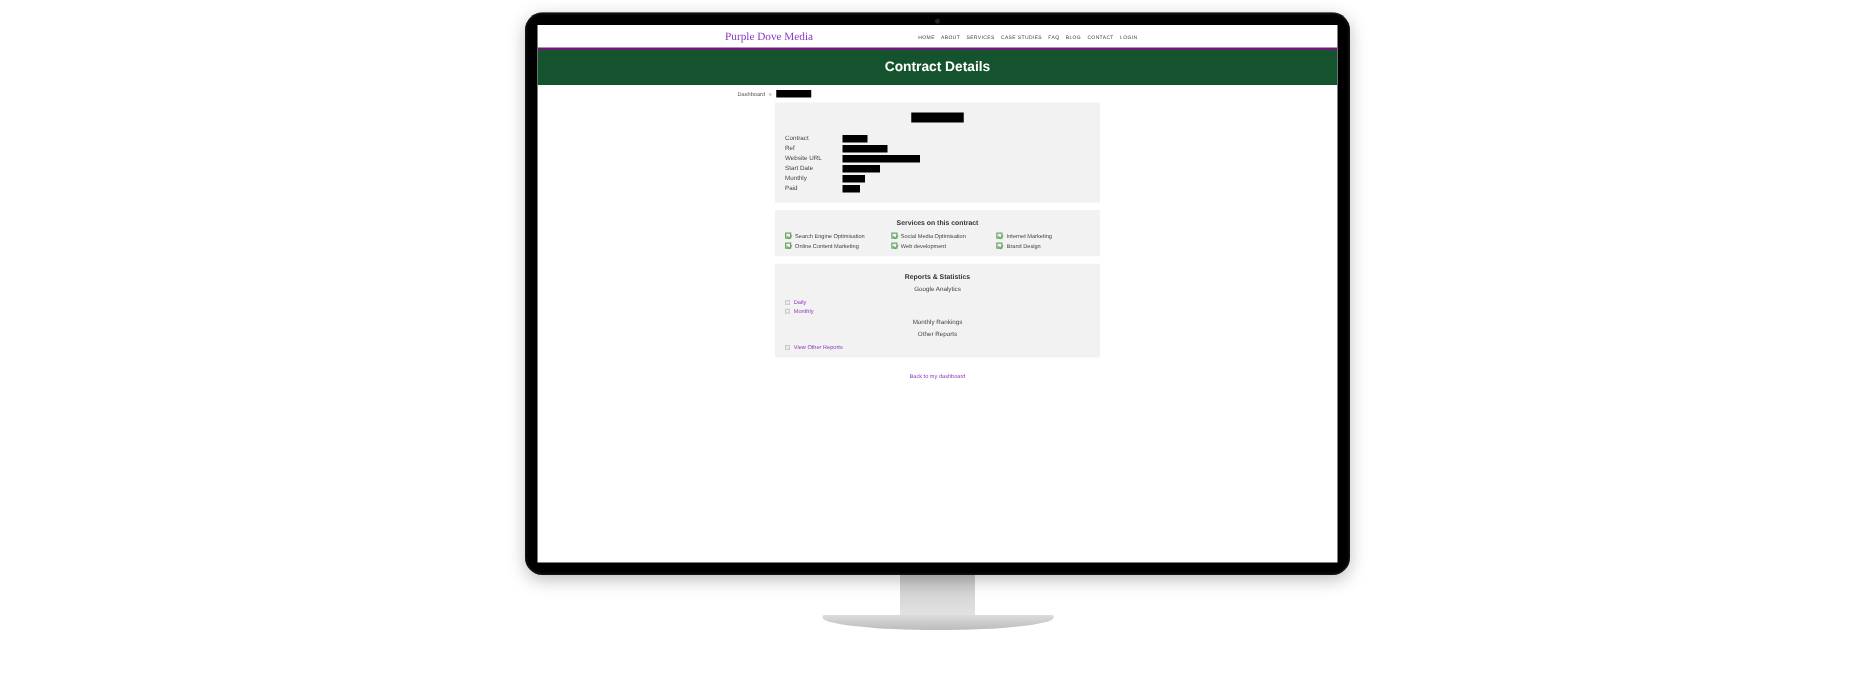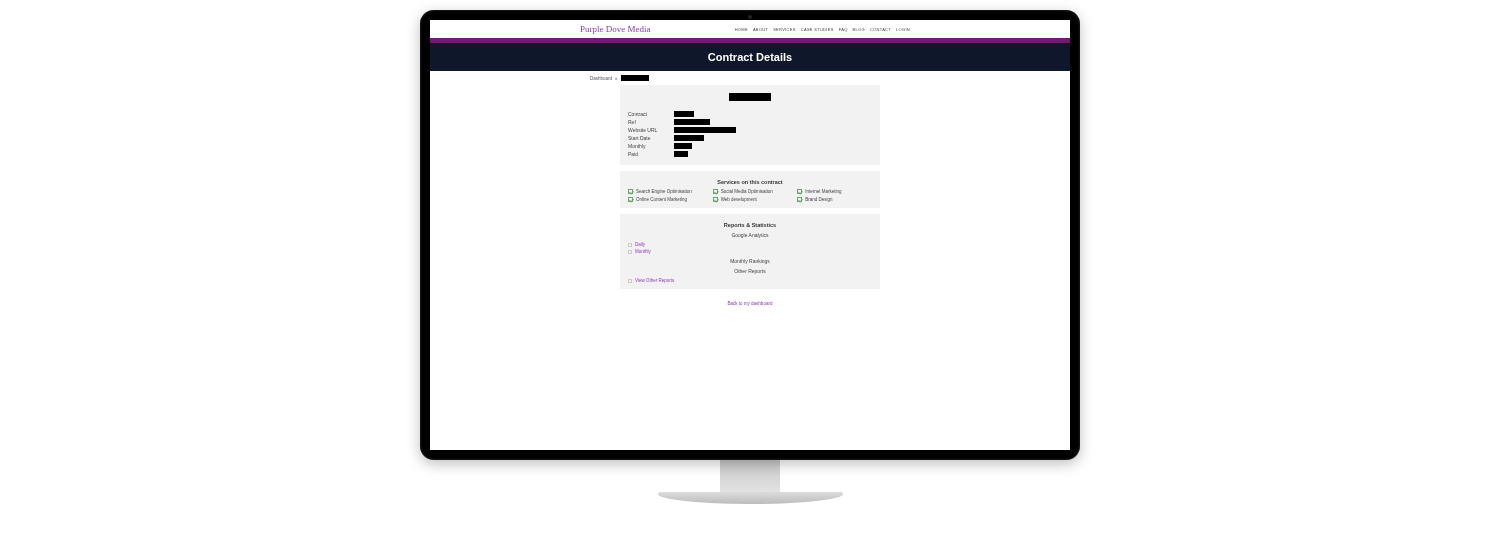--- a/index.html
+++ b/index.html
@@ -58,38 +58,38 @@
       border-radius: 2px 2px 60% 60% / 2px 2px 100% 100%;
       box-shadow: 0 14px 18px -6px rgba(0,0,0,0.28);
     }
 
     
     .topbar {
       display: flex;
       align-items: center;
       justify-content: space-between;
       padding: 4px 160px 4px 150px;
-      border-bottom: 5px solid #701a75;
+      border-bottom: 2px solid #701a75;
     }
     .brand {
       font-family: "Brush Script MT", cursive;
       color: #8c3ac2;
       font-size: 9px;
     }
     .nav {
       display: flex;
       gap: 5px;
       font-size: 4px;
       color: #444;
       letter-spacing: 0.3px;
       text-transform: uppercase;
     }
     .nav span { white-space: nowrap; }
     .banner {
-      background: #0f172a;
+      background: #14532d;
       color: #fff;
       font-weight: bold;
       font-size: 11px;
       text-align: center;
       padding: 8px 0;
     }
     .breadcrumb {
       font-size: 4.5px;
       padding: 4px 160px;
       display: flex;

